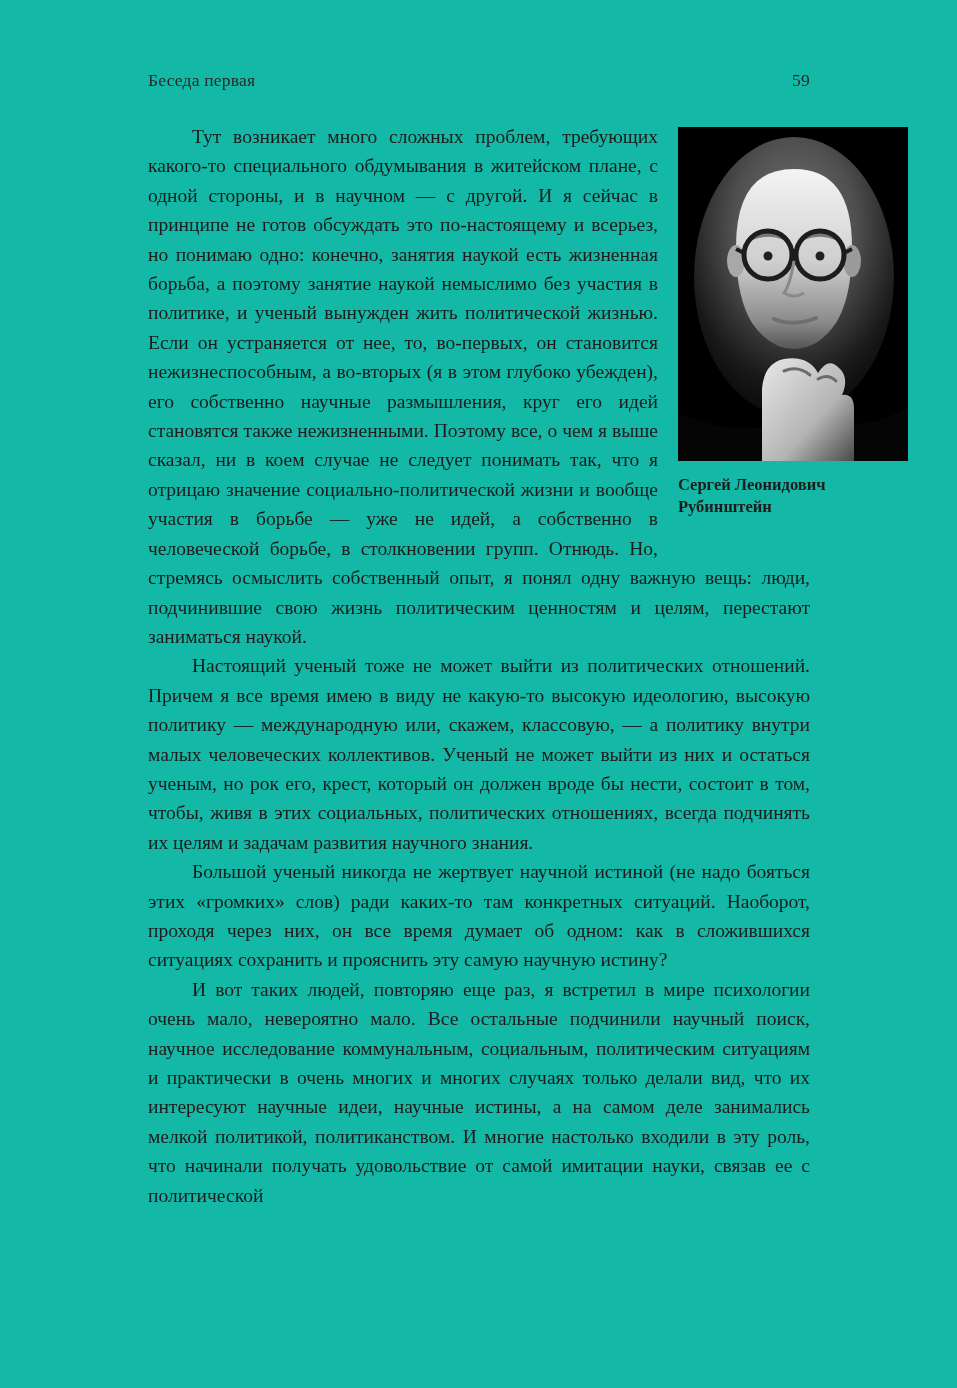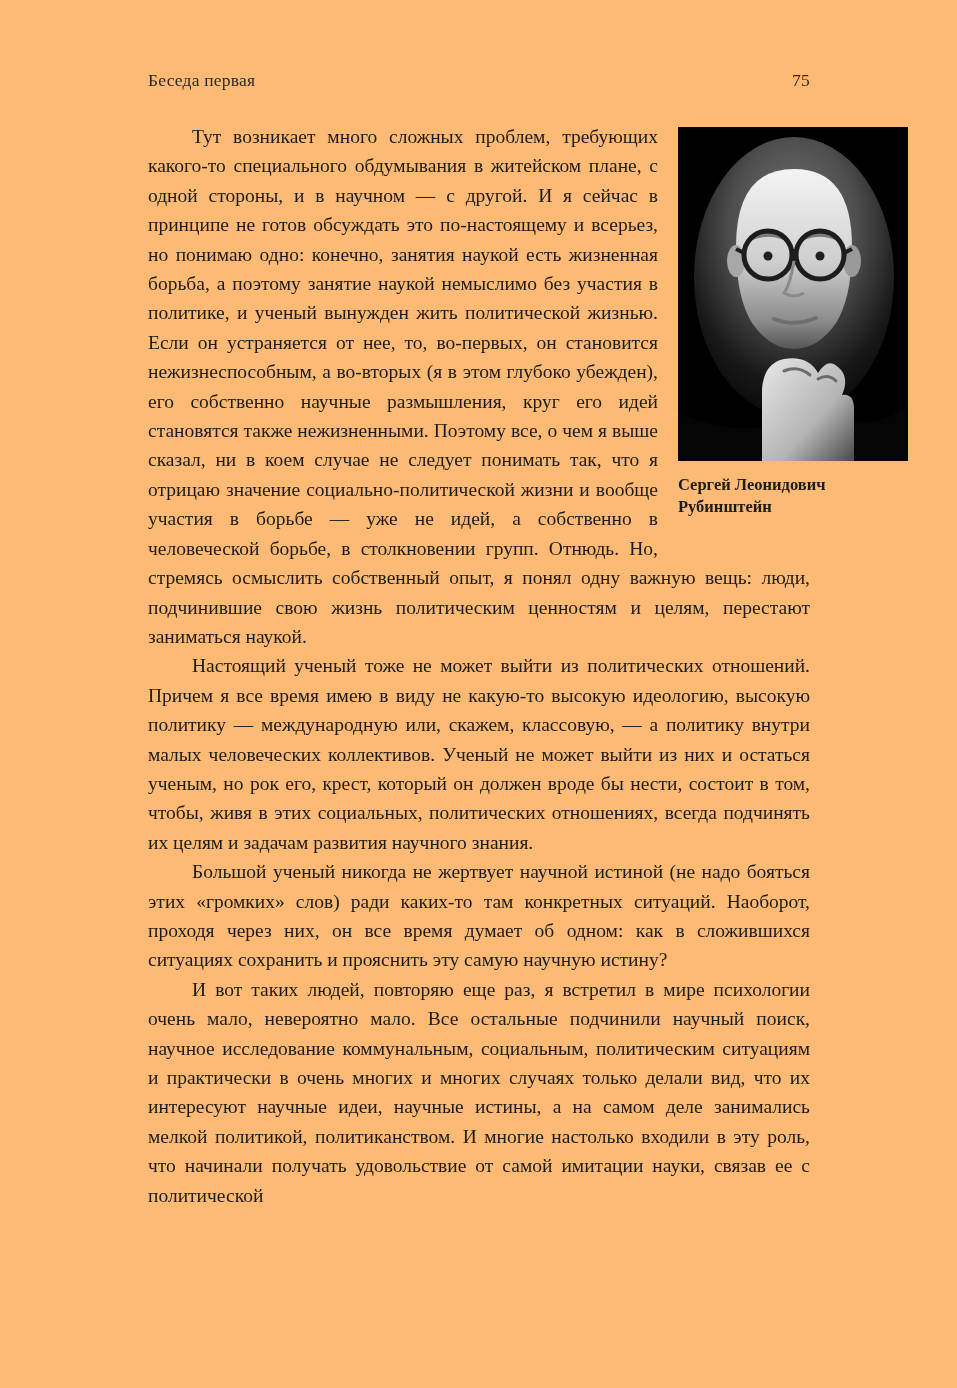--- a/index.html
+++ b/index.html
@@ -5,21 +5,21 @@
   html, body {
     margin: 0;
     padding: 0;
     background: #ffffff;
   }
   .page {
     position: relative;
     width: 957px;
     height: 1388px;
     margin: 0 auto;
-    background: #fdba74;
+    background: #14b8a6;
     overflow: hidden;
     font-family: "Liberation Serif", "DejaVu Serif", serif;
     color: #1c1c1c;
   }
   .page-header {
     position: absolute;
     top: 70px;
     left: 148px;
     width: 662px;
     display: flex;
@@ -67,21 +67,21 @@
     text-indent: 0;
   }
 </style>
 </head>
 <body>
 
 <div class="page">
 
   <div class="page-header">
     <span>Беседа первая</span>
-    <span>75</span>
+    <span>59</span>
   </div>
 
   <div class="body-text">
 
     <figure class="portrait-figure" style="margin-top:5px; margin-left:20px;">
       <svg class="portrait-photo" viewBox="0 0 230 334" xmlns="http://www.w3.org/2000/svg" role="img">
         <defs>
           <radialGradient id="glow" cx="50%" cy="32%" r="78%">
             <stop offset="0%" stop-color="#d8d8d8"></stop>
             <stop offset="40%" stop-color="#8f8f8f"></stop>

